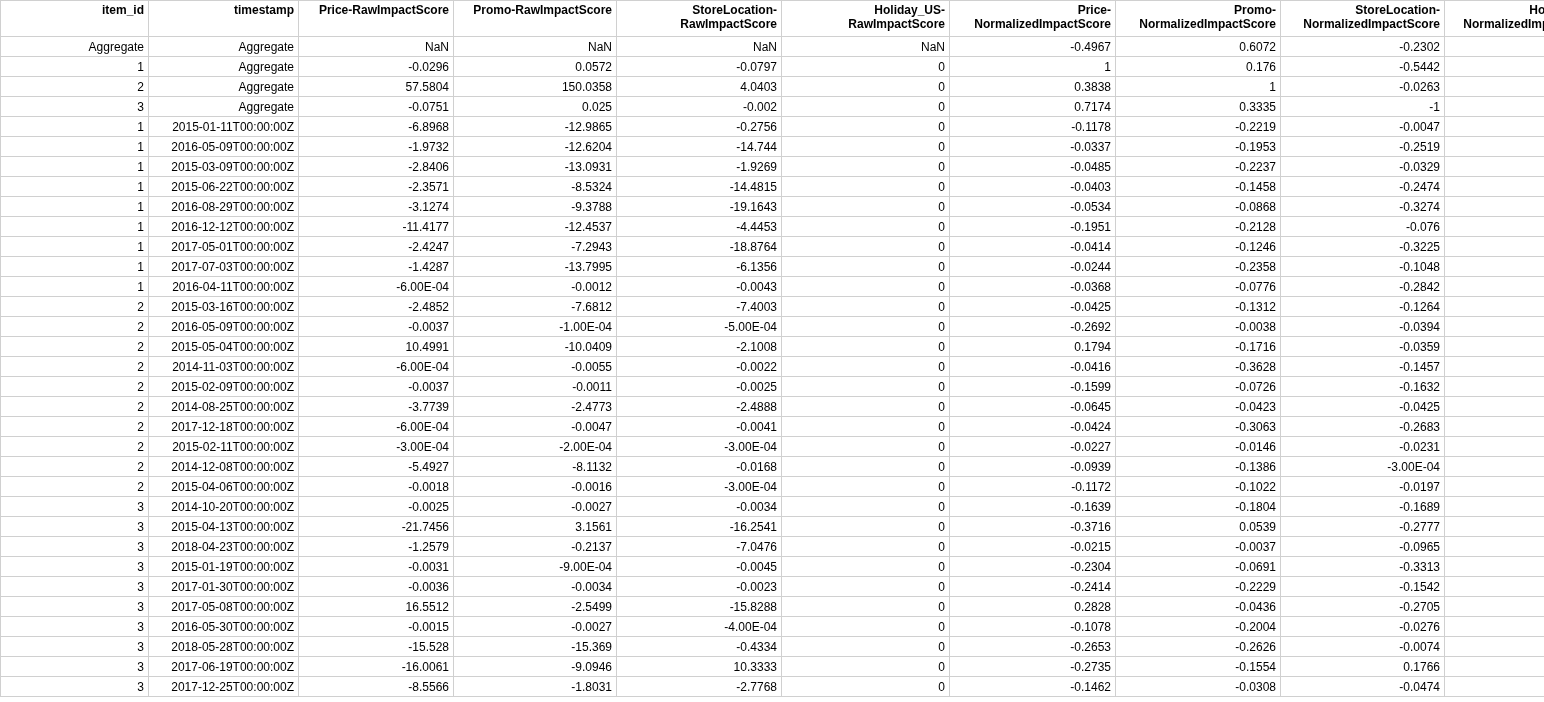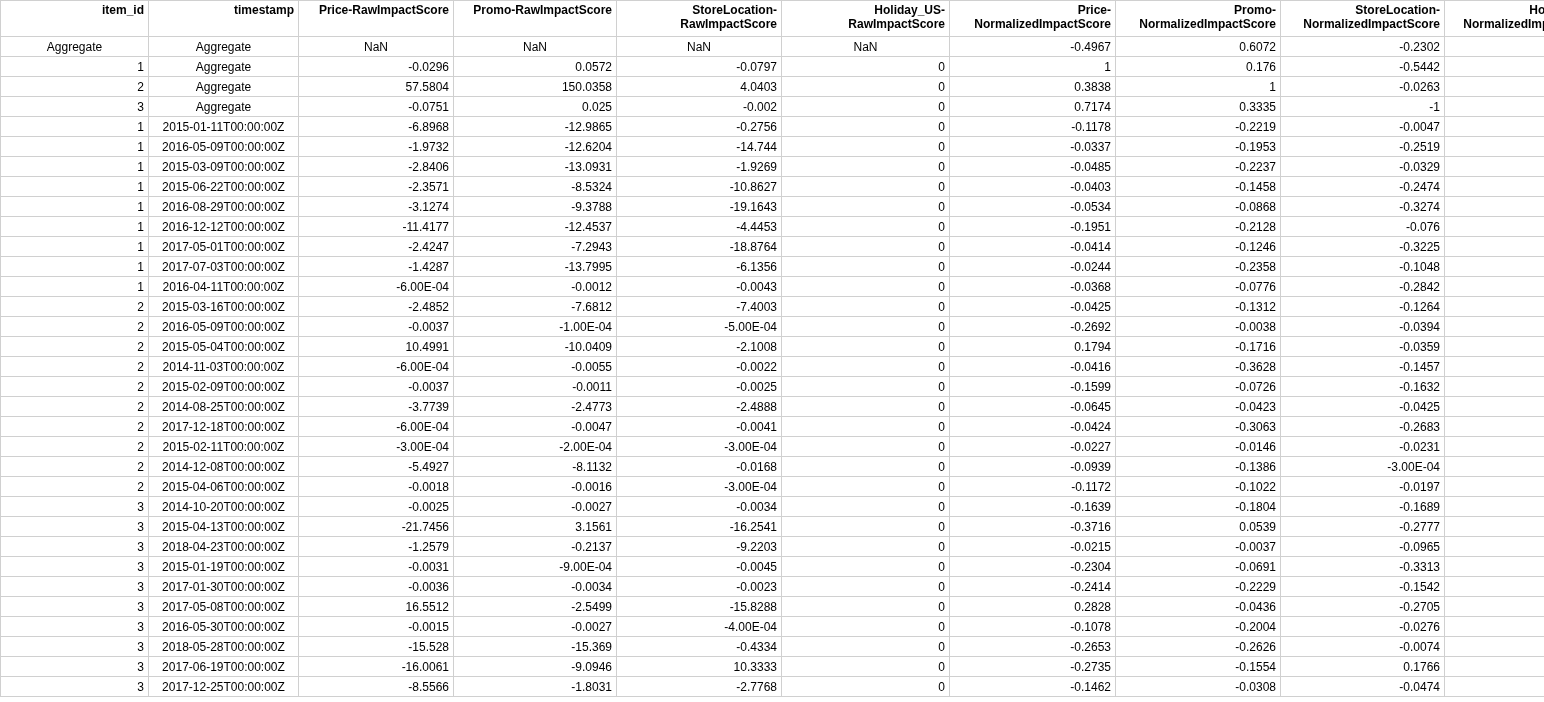--- a/index.html
+++ b/index.html
@@ -24,21 +24,21 @@
     white-space: nowrap;
   }
   th {
     font-weight: bold;
     text-align: right;
     vertical-align: top;
     height: 36px;
     white-space: normal;
     line-height: 1.2;
   }
-  td.text { text-align: center; }
+  td.text { text-align: right; }
   td.num { text-align: right; }
   col.c0 { width: 148px; }
   col.c1 { width: 150px; }
   col.c2 { width: 155px; }
   col.c3 { width: 163px; }
   col.c4 { width: 165px; }
   col.c5 { width: 168px; }
   col.c6 { width: 166px; }
   col.c7 { width: 165px; }
   col.c8 { width: 164px; }
@@ -157,21 +157,21 @@
         <td class="num">-0.0485</td>
         <td class="num">-0.2237</td>
         <td class="num">-0.0329</td>
         <td class="num">0</td>
       </tr>
       <tr>
         <td class="num">1</td>
         <td class="text">2015-06-22T00:00:00Z</td>
         <td class="num">-2.3571</td>
         <td class="num">-8.5324</td>
-        <td class="num">-10.8627</td>
+        <td class="num">-14.4815</td>
         <td class="num">0</td>
         <td class="num">-0.0403</td>
         <td class="num">-0.1458</td>
         <td class="num">-0.2474</td>
         <td class="num">0</td>
       </tr>
       <tr>
         <td class="num">1</td>
         <td class="text">2016-08-29T00:00:00Z</td>
         <td class="num">-3.1274</td>
@@ -373,21 +373,21 @@
         <td class="num">-0.3716</td>
         <td class="num">0.0539</td>
         <td class="num">-0.2777</td>
         <td class="num">0</td>
       </tr>
       <tr>
         <td class="num">3</td>
         <td class="text">2018-04-23T00:00:00Z</td>
         <td class="num">-1.2579</td>
         <td class="num">-0.2137</td>
-        <td class="num">-9.2203</td>
+        <td class="num">-7.0476</td>
         <td class="num">0</td>
         <td class="num">-0.0215</td>
         <td class="num">-0.0037</td>
         <td class="num">-0.0965</td>
         <td class="num">0</td>
       </tr>
       <tr>
         <td class="num">3</td>
         <td class="text">2015-01-19T00:00:00Z</td>
         <td class="num">-0.0031</td>

